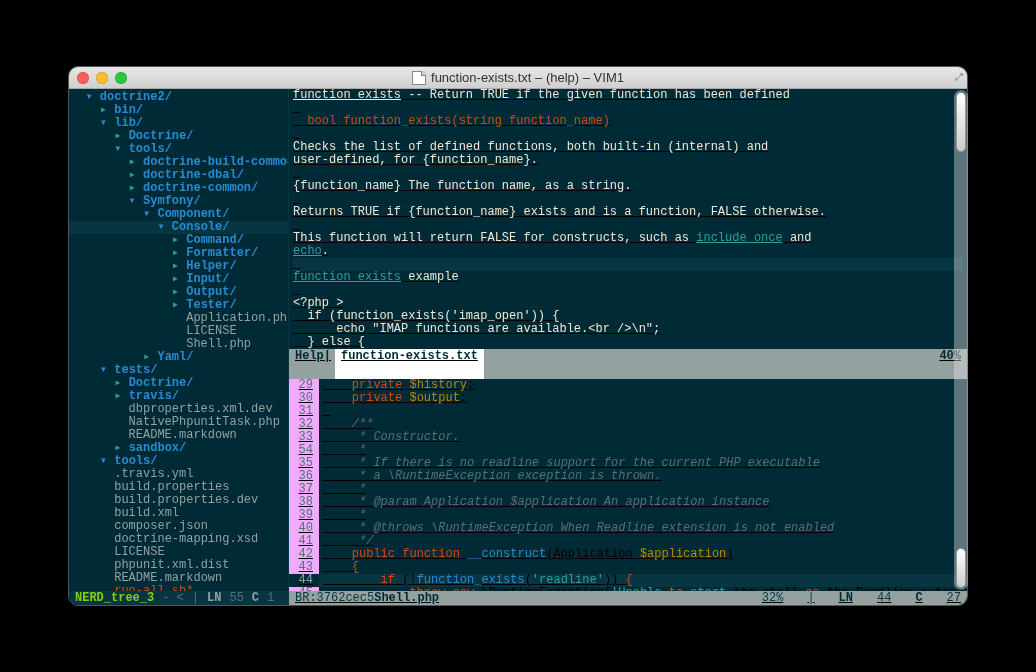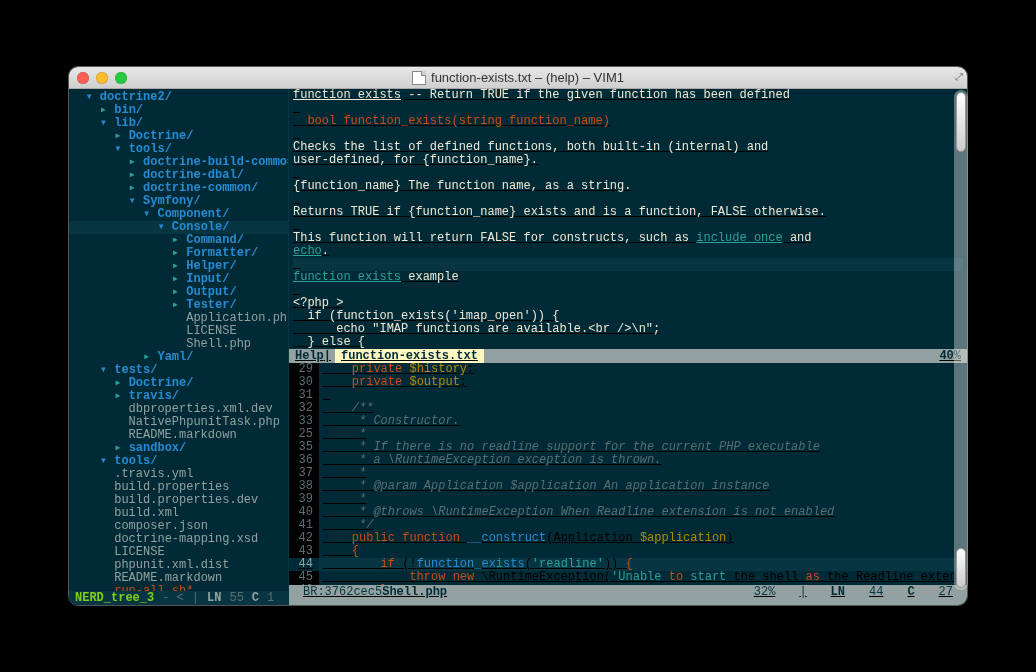--- a/index.html
+++ b/index.html
@@ -113,51 +113,51 @@
   .hl-fname { color: #eee8d5; text-decoration: underline; }
   .hl-sig  { color: #cb4b16; }
   .hl-link { color: #2aa198; text-decoration: underline; }
   .hl-cursorline { background: #073642; display: block; }
 
   .help-status {
     background: #93a1a1;
     color: #002b36;
     display: flex;
     padding: 0 6px;
-    height: 14px;
+    height: 30px;
     line-height: 14px;
     font-weight: bold;
   }
-  .help-status .fname { color: #002b36; background: #fef9c3; padding: 0 6px; margin-left: 4px; }
+  .help-status .fname { color: #002b36; background: #ffffff; padding: 0 6px; margin-left: 4px; }
   .help-status .right-info { margin-left: auto; }
 
   .code-pane { flex: 1; display: flex; flex-direction: column; overflow: hidden; }
   .code-body { flex: 1; overflow: hidden; }
   .code-row { display: flex; }
   .gutter {
     width: 30px;
     flex: 0 0 30px;
     text-align: right;
     padding-right: 6px;
     color: #586e75;
-    background: #000000;
+    background: #f0abfc;
   }
   .code-text { flex: 1; white-space: pre; padding-left: 4px; overflow: hidden; }
 
   .php-keyword { color: #cb4b16; }
   .php-var { color: #b58900; }
   .php-func { color: #268bd2; }
   .php-comment { color: #586e75; font-style: italic; }
   .php-string { color: #2aa198; }
   .php-brace { color: #cb4b16; }
   .code-cursorline {}
   .code-cursorline .gutter { background: #002b36; color: #93a1a1; }
   .code-cursorline .code-text { background: #073642; }
 
-  .code-status { background: #93a1a1; color: #002b36; display: flex; padding: 0 14px; height: 20px; line-height: 14px; font-weight: bold; }
+  .code-status { background: #93a1a1; color: #002b36; display: flex; padding: 0 6px; height: 14px; line-height: 14px; font-weight: bold; }
   .code-status .dim { color: #073642; font-weight: normal; }
   .code-status .right-info { margin-left: auto; display: flex; gap: 24px; }
 
   .scroll-gutter { position: absolute; right: 0; top: 24px; bottom: 16px; width: 14px; background: rgba(230,230,230,.4); border-radius: 7px; }
   .scroll-thumb { position: absolute; left: 2px; right: 2px; background: linear-gradient(#fff,#ccc); border-radius: 5px; border: 1px solid #999; }
 
   .window-wrap { position: relative; }
 </style>
 </head>
 <body>
@@ -261,21 +261,21 @@
               </div>
               <div class="code-row">
                 <div class="gutter">32</div>
                 <div class="code-text"><span class="php-comment">    /**</span></div>
               </div>
               <div class="code-row">
                 <div class="gutter">33</div>
                 <div class="code-text"><span class="php-comment">     * Constructor.</span></div>
               </div>
               <div class="code-row">
-                <div class="gutter">25</div>
+                <div class="gutter">54</div>
                 <div class="code-text"><span class="php-comment">     *</span></div>
               </div>
               <div class="code-row">
                 <div class="gutter">35</div>
                 <div class="code-text"><span class="php-comment">     * If there is no readline support for the current PHP executable</span></div>
               </div>
               <div class="code-row">
                 <div class="gutter">36</div>
                 <div class="code-text"><span class="php-comment">     * a \RuntimeException exception is thrown.</span></div>
               </div>

